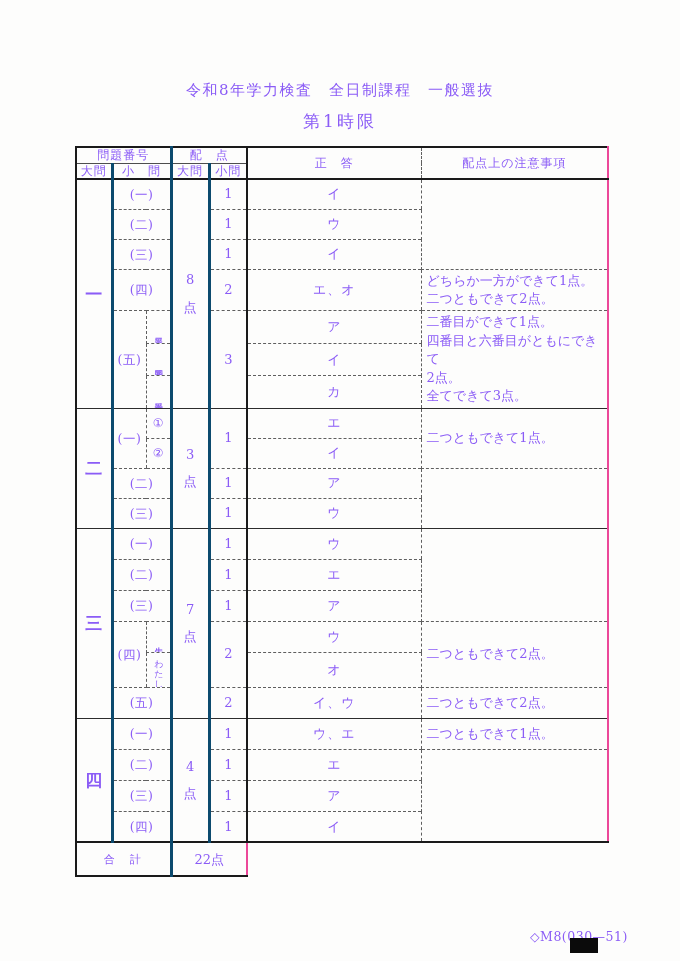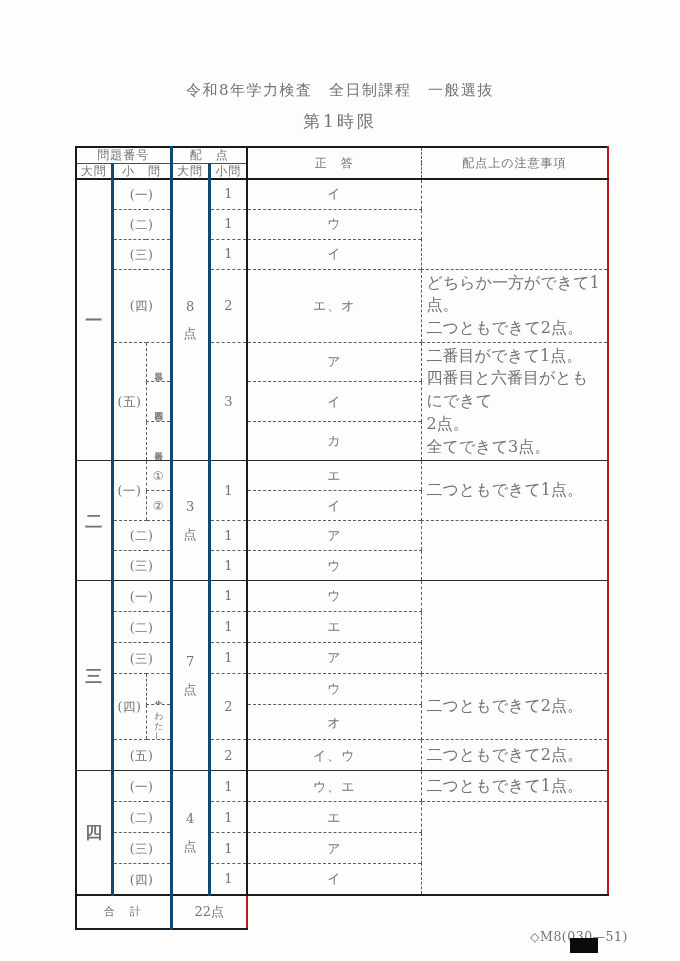--- a/index.html
+++ b/index.html
@@ -1,17 +1,17 @@
 <!DOCTYPE html>
 <html><head>
 <meta charset="utf-8">
 <style>
   html,body{margin:0;padding:0;background:#ffffff;}
   .page{position:relative;width:680px;height:961px;background:#fdfdfc;
-        font-family:"DejaVu Serif","Liberation Serif",serif;color:#737373;overflow:hidden;}
+        font-family:"DejaVu Serif","Liberation Serif",serif;color:#8b5cf6;overflow:hidden;}
   .doc-title{position:absolute;top:81px;left:0;width:100%;text-align:center;
              font-size:15px;letter-spacing:1.5px;}
   .doc-subtitle{position:absolute;top:110px;left:0;width:100%;display:flex;
                 justify-content:center;align-items:baseline;}
   .period{font-size:17px;letter-spacing:3px;}
   .subject{font-size:21px;font-weight:bold;letter-spacing:3px;}
 
   table.answer-table{position:absolute;top:146px;left:75px;width:532px;
                      border-collapse:collapse;table-layout:fixed;}
   th,td{padding:0;margin:0;text-align:center;vertical-align:middle;
@@ -21,35 +21,35 @@
   .hr{height:16px;}
   .r30{height:30px;}
   .r31{height:31px;}
   .r36{height:36px;}
   .r34{height:34px;}
 
   
   .bt2{border-top:2px solid #1a1a1a;}
   .bb2{border-bottom:2px solid #1a1a1a;}
   .bl2{border-left:2px solid #1a1a1a;}
-  .br2{border-right:2px solid #b91c1c;}
+  .br2{border-right:2px solid #ec4899;}
   .br1{border-right:3px solid #0c4a6e;}
   .bb1{border-bottom:1px solid #4d4d4d;}
   .bbs{border-bottom:1.5px solid #2c2c2c;}
   .bbd{border-bottom:1px dashed #5f5f5f;}
   .bld{border-left:1px dashed #5f5f5f;}
 
   .daimon{font-size:17px;font-weight:bold;}
   .label{font-size:12.5px;letter-spacing:0.5px;}
   .sub{font-size:12px;}
   .vt{writing-mode:vertical-rl;text-orientation:upright;font-size:9px;
       line-height:1.05;display:inline-block;}
   .pts{font-size:13px;}
   .ans{font-size:13px;letter-spacing:1px;}
-  .note{text-align:left;font-size:16px;line-height:1.42;padding:2px 5px;
+  .note{text-align:left;font-size:13px;line-height:1.42;padding:2px 5px;
         white-space:pre-line;}
   .pstack{display:flex;flex-direction:column;align-items:center;gap:12px;font-size:13px;}
   .total-label{font-size:11px;letter-spacing:2px;}
   .total-value{font-size:13px;}
   .noborder{border:none;}
 
   .footer-code{position:absolute;top:929px;left:530px;font-size:12.5px;letter-spacing:0.5px;}
   .scan-mark{position:absolute;top:938px;left:570px;width:28px;height:15px;background:#0b0b0b;}
 </style>
 </head>

